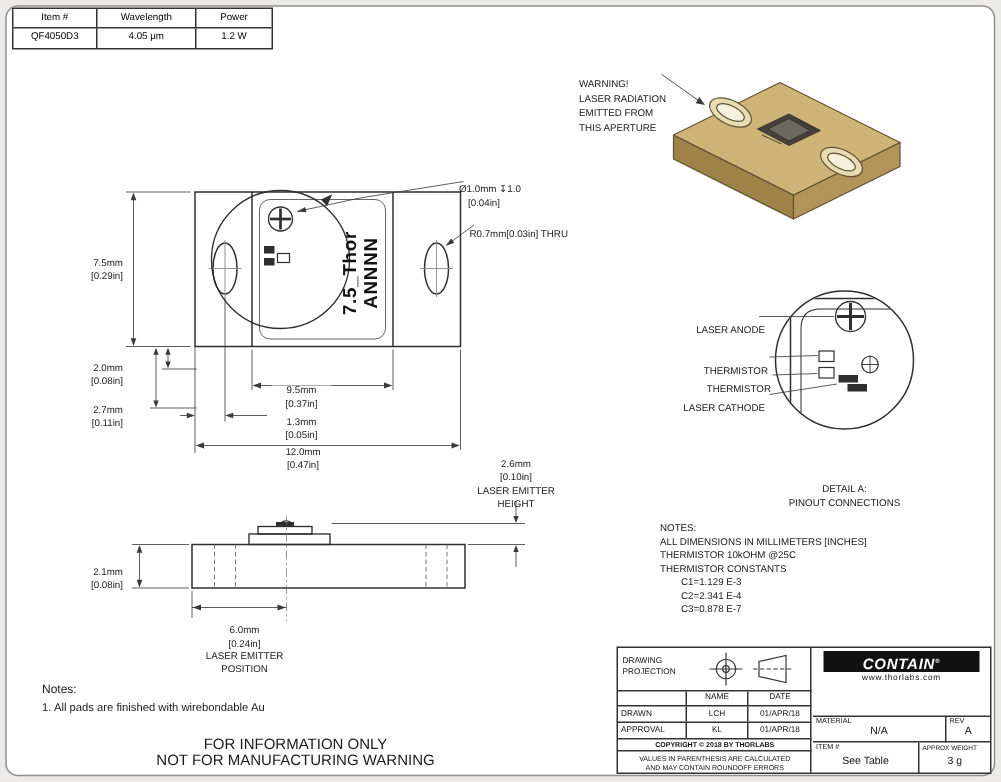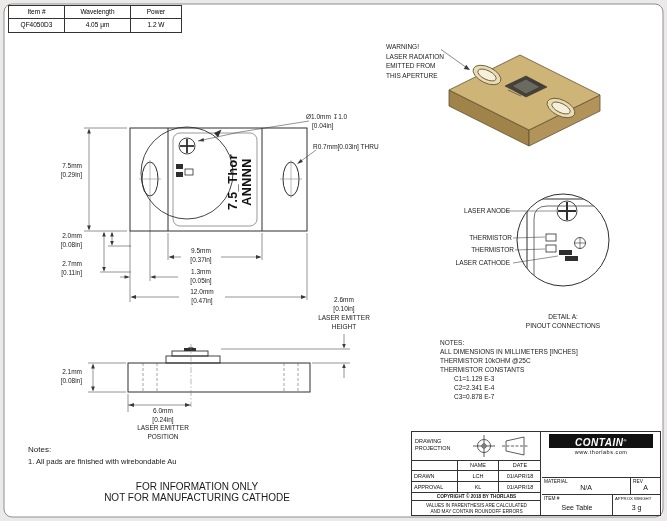--- a/index.html
+++ b/index.html
@@ -1,19 +1,19 @@
 <!DOCTYPE html>
 <html><head>
 <meta charset="utf-8">
 <style>
   html,body { margin:0; padding:0; background:#e7e7e4; }
   .stage { position:relative; width:667px; height:521px; background:#eceae8; overflow:hidden;
            font-family:"Liberation Sans","DejaVu Sans",sans-serif; }
   .layer { position:absolute; left:0; top:0; }
-  .t { position:absolute; color:#1a1a1a; white-space:nowrap; }
+  .t { position:absolute; color:#1a1a1a; white-space:nowrap;margin-top:10px; }
   .f65 { font-size:6.5px; line-height:8.5px; }
   .f65g { font-size:6.5px; line-height:9px; }
   .right { text-align:right; }
   .center { text-align:center; }
   .bgw { background:#fff; }
 
   
   .spec { position:absolute; left:8px; top:5px; border:1px solid #333; background:#fff; font-size:6.5px; }
   .spec .row { display:flex; }
   .spec .cell { box-sizing:border-box; height:13px; line-height:12px; text-align:center;
@@ -315,21 +315,21 @@
   <div class="t f65g" style="left:440px;top:365px;">THERMISTOR CONSTANTS</div>
   <div class="t f65g" style="left:454px;top:374px;">C1=1.129 E-3</div>
   <div class="t f65g" style="left:454px;top:383px;">C2=2.341 E-4</div>
   <div class="t f65g" style="left:454px;top:392px;">C3=0.878 E-7</div>
 
   <div class="t" style="left:28px;top:445px;font-size:8px;">Notes:</div>
   <div class="t" style="left:28px;top:457px;font-size:7.5px;">1. All pads are finished with wirebondable Au</div>
 
   <div class="t center" style="left:87px;top:481px;width:220px;font-size:10px;line-height:11px;">
     <div>FOR INFORMATION ONLY</div>
-    <div>NOT FOR MANUFACTURING CATHODE</div>
+    <div>NOT FOR MANUFACTURING WARNING</div>
   </div>
 
   <div class="tb">
     <div class="tb-left">
       <div class="projlab">
         <div>DRAWING</div>
         <div>PROJECTION</div>
       </div>
       <svg class="abs" style="left:56px;top:1px;" width="70" height="26" viewBox="0 0 70 26">
         <g stroke="#333" fill="none" stroke-width="0.8">

